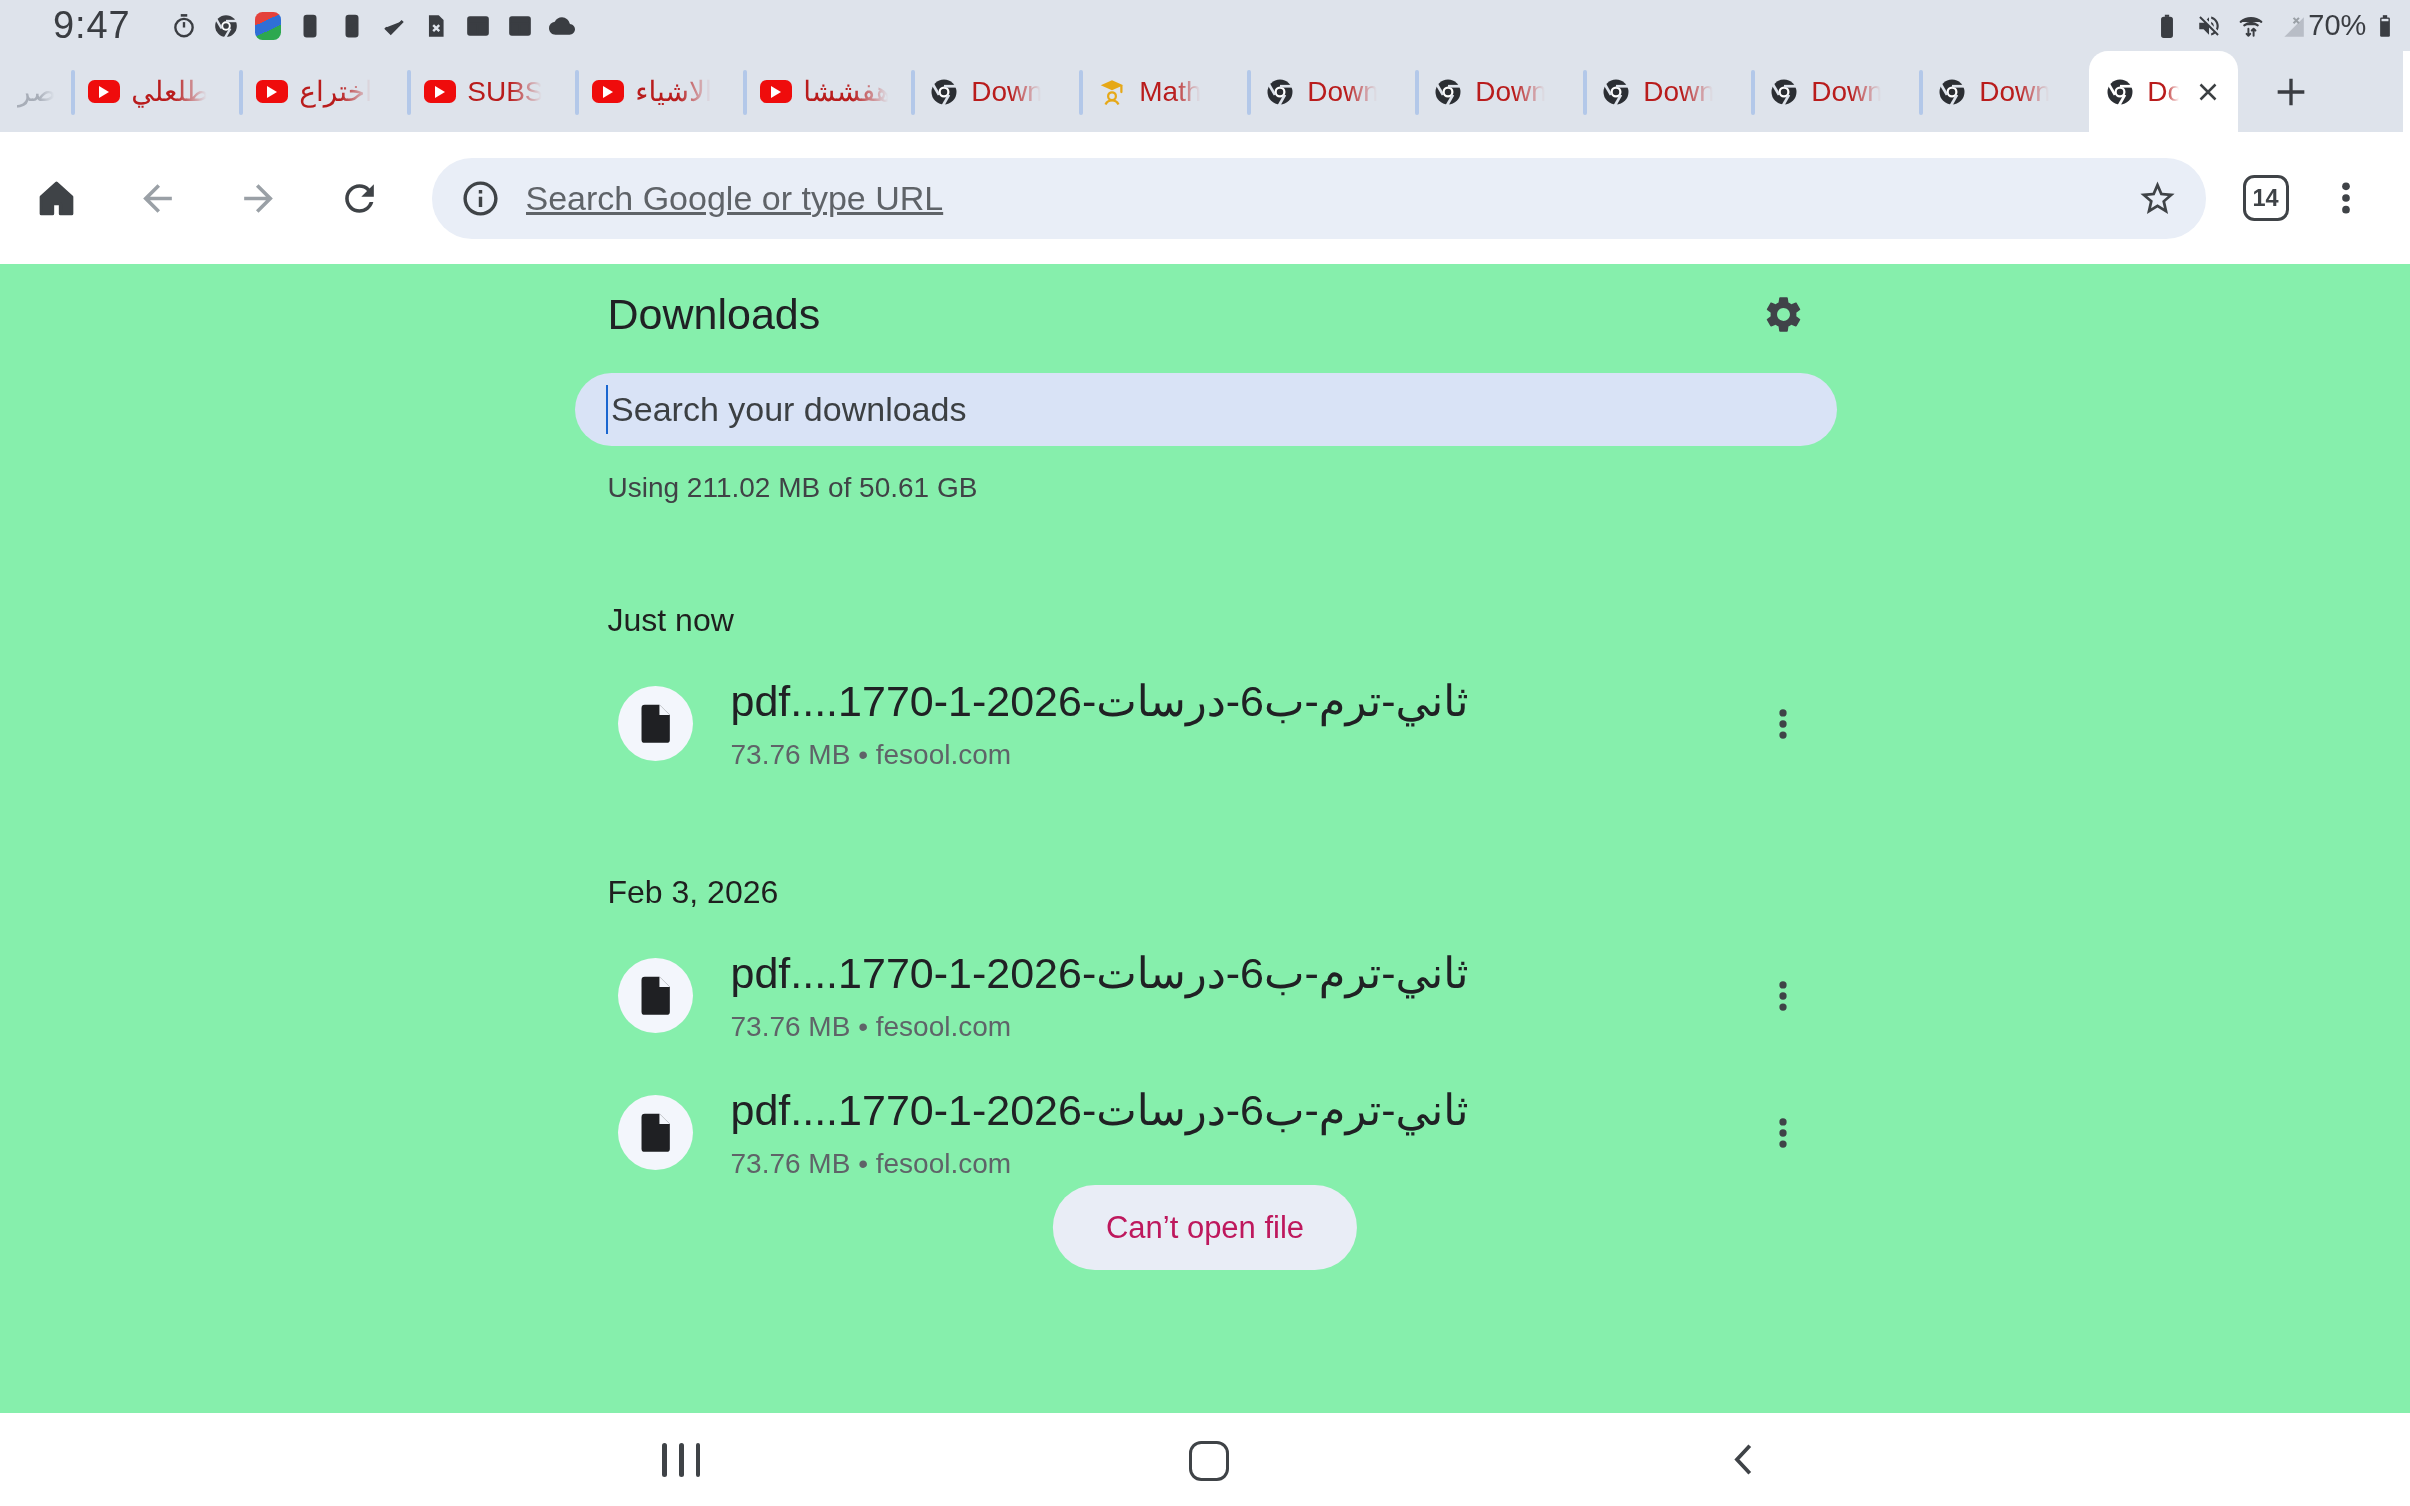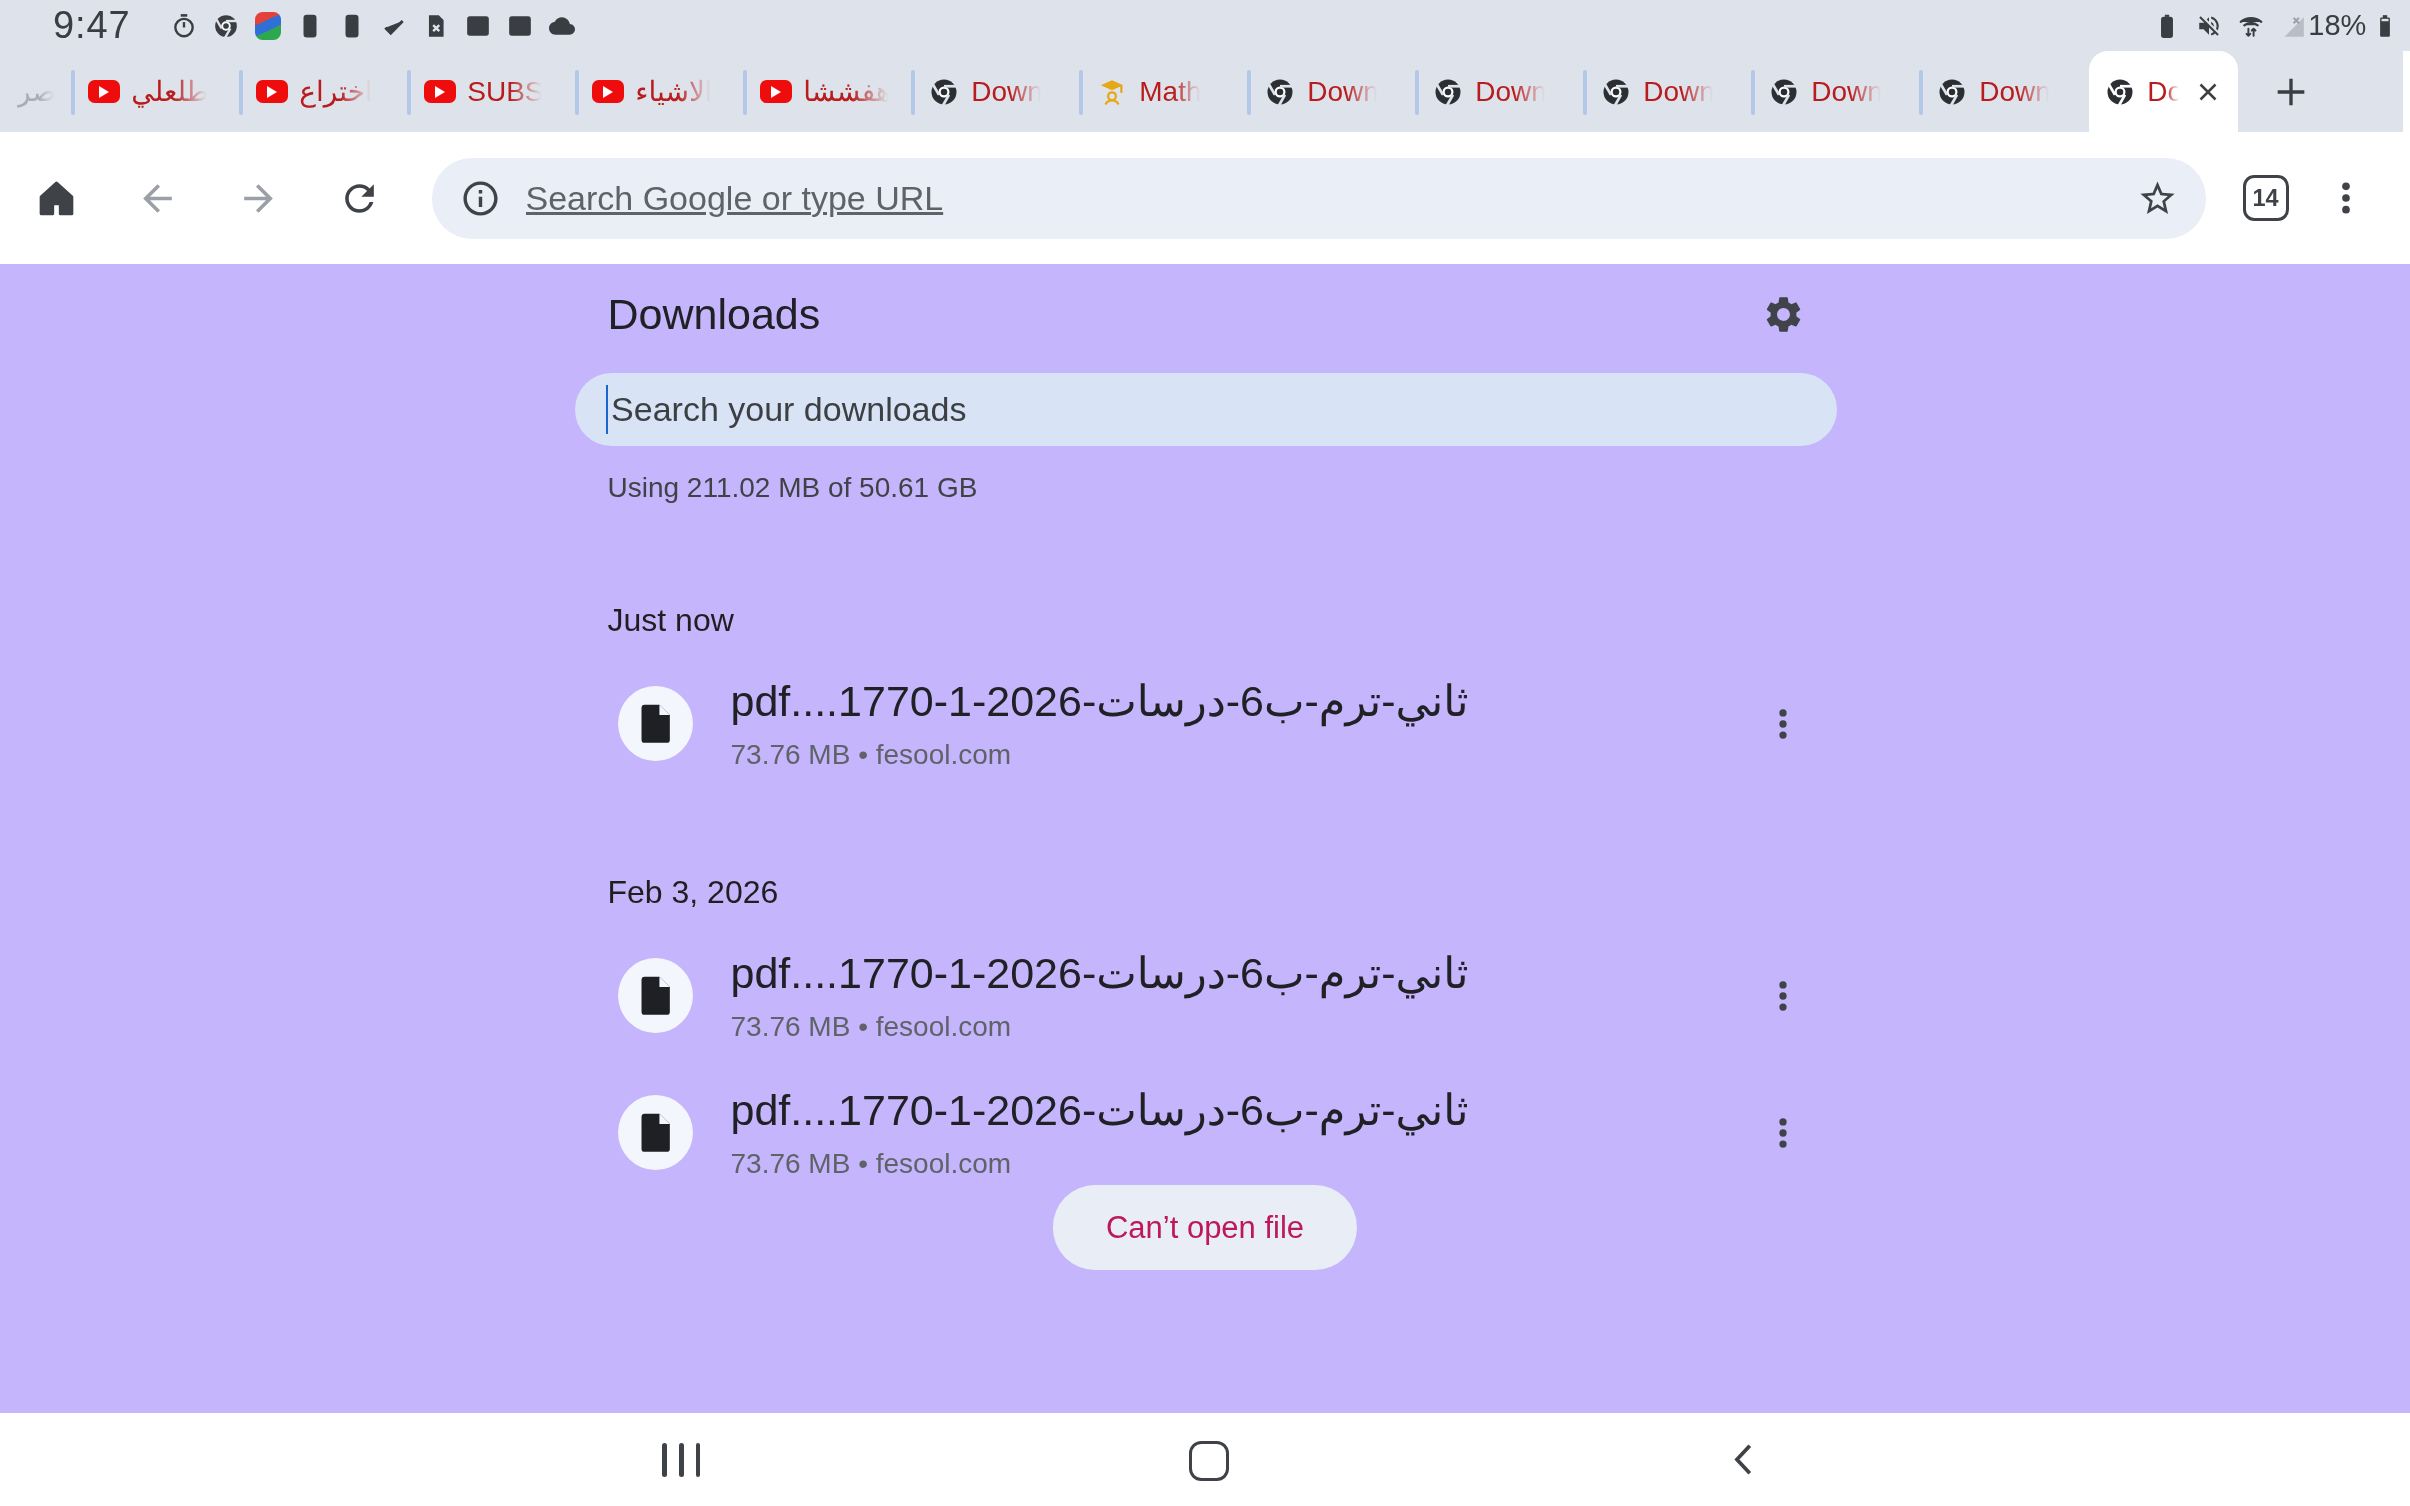--- a/index.html
+++ b/index.html
@@ -57,21 +57,21 @@
   .omnibox .info{flex:none;width:41px;height:41px;}
   .omnibox .url-text{margin-left:24.5px;font-size:34px;color:#5f6368;white-space:nowrap;overflow:hidden;flex:1;text-decoration:underline;}
   .omnibox .star{flex:none;width:41px;height:41px;}
   .tab-counter{flex:none;width:85px;display:flex;align-items:center;justify-content:center;}
   .counter-box{width:40px;height:40px;border:3.8px solid #3f4347;border-radius:11.3px;display:flex;
                align-items:center;justify-content:center;font-size:23.5px;font-weight:bold;color:#3f4347;}
   .menu-btn{flex:none;width:75px;display:flex;align-items:center;justify-content:center;}
   .menu-btn svg{width:40px;height:40px;fill:#3f4347;}
 
   
-  .content{position:absolute;top:264px;left:0;right:0;bottom:94px;background:#c4b5fd;overflow:hidden;}
+  .content{position:absolute;top:264px;left:0;right:0;bottom:94px;background:#86efac;overflow:hidden;}
   .dl-container{width:1262px;margin:0 auto;position:relative;}
   .dl-header{display:flex;align-items:center;justify-content:space-between;padding:26px 32px 34px 33px;}
   .dl-title{font-size:43px;color:#202124;}
   .gear{width:43px;height:43px;}
   .gear svg{width:43px;height:43px;fill:#404349;}
   .dl-search{height:73px;background:#d9e3f6;border-radius:37px;display:flex;align-items:center;
              padding:0 31px;box-sizing:border-box;}
   .caret{width:2.8px;height:49px;background:#1a66d0;margin-right:2.8px;flex:none;}
   .dl-search-text{font-size:34px;color:#3c4043;}
   .dl-storage{padding:26px 0 0 33px;font-size:28px;color:#404246;}
@@ -203,21 +203,21 @@
         </span>
         <span data-icon="no-signal-icon">
           <svg viewBox="0 0 24 24">
             <path d="M22 4v18H4z" fill="#b8bdc6"></path>
             <g stroke="#9aa0a6" stroke-width="1.9" fill="none">
               <path d="M12.5 4.5l5 5M17.5 4.5l-5 5"></path>
             </g>
           </svg>
         </span>
       </span>
-    <span class="battery-text">18%</span>
+    <span class="battery-text">70%</span>
     <span class="status-icons">
         <span data-icon="battery-icon">
           <svg viewBox="0 0 24 24">
             <rect x="10" y="2" width="4" height="2.6"></rect>
             <rect x="7.5" y="4.2" width="9" height="17.8" rx="1.2"></rect>
             <rect x="8.8" y="5.4" width="6.4" height="2.2" class="gapf"></rect>
           </svg>
         </span>
       </span>
   </div>

